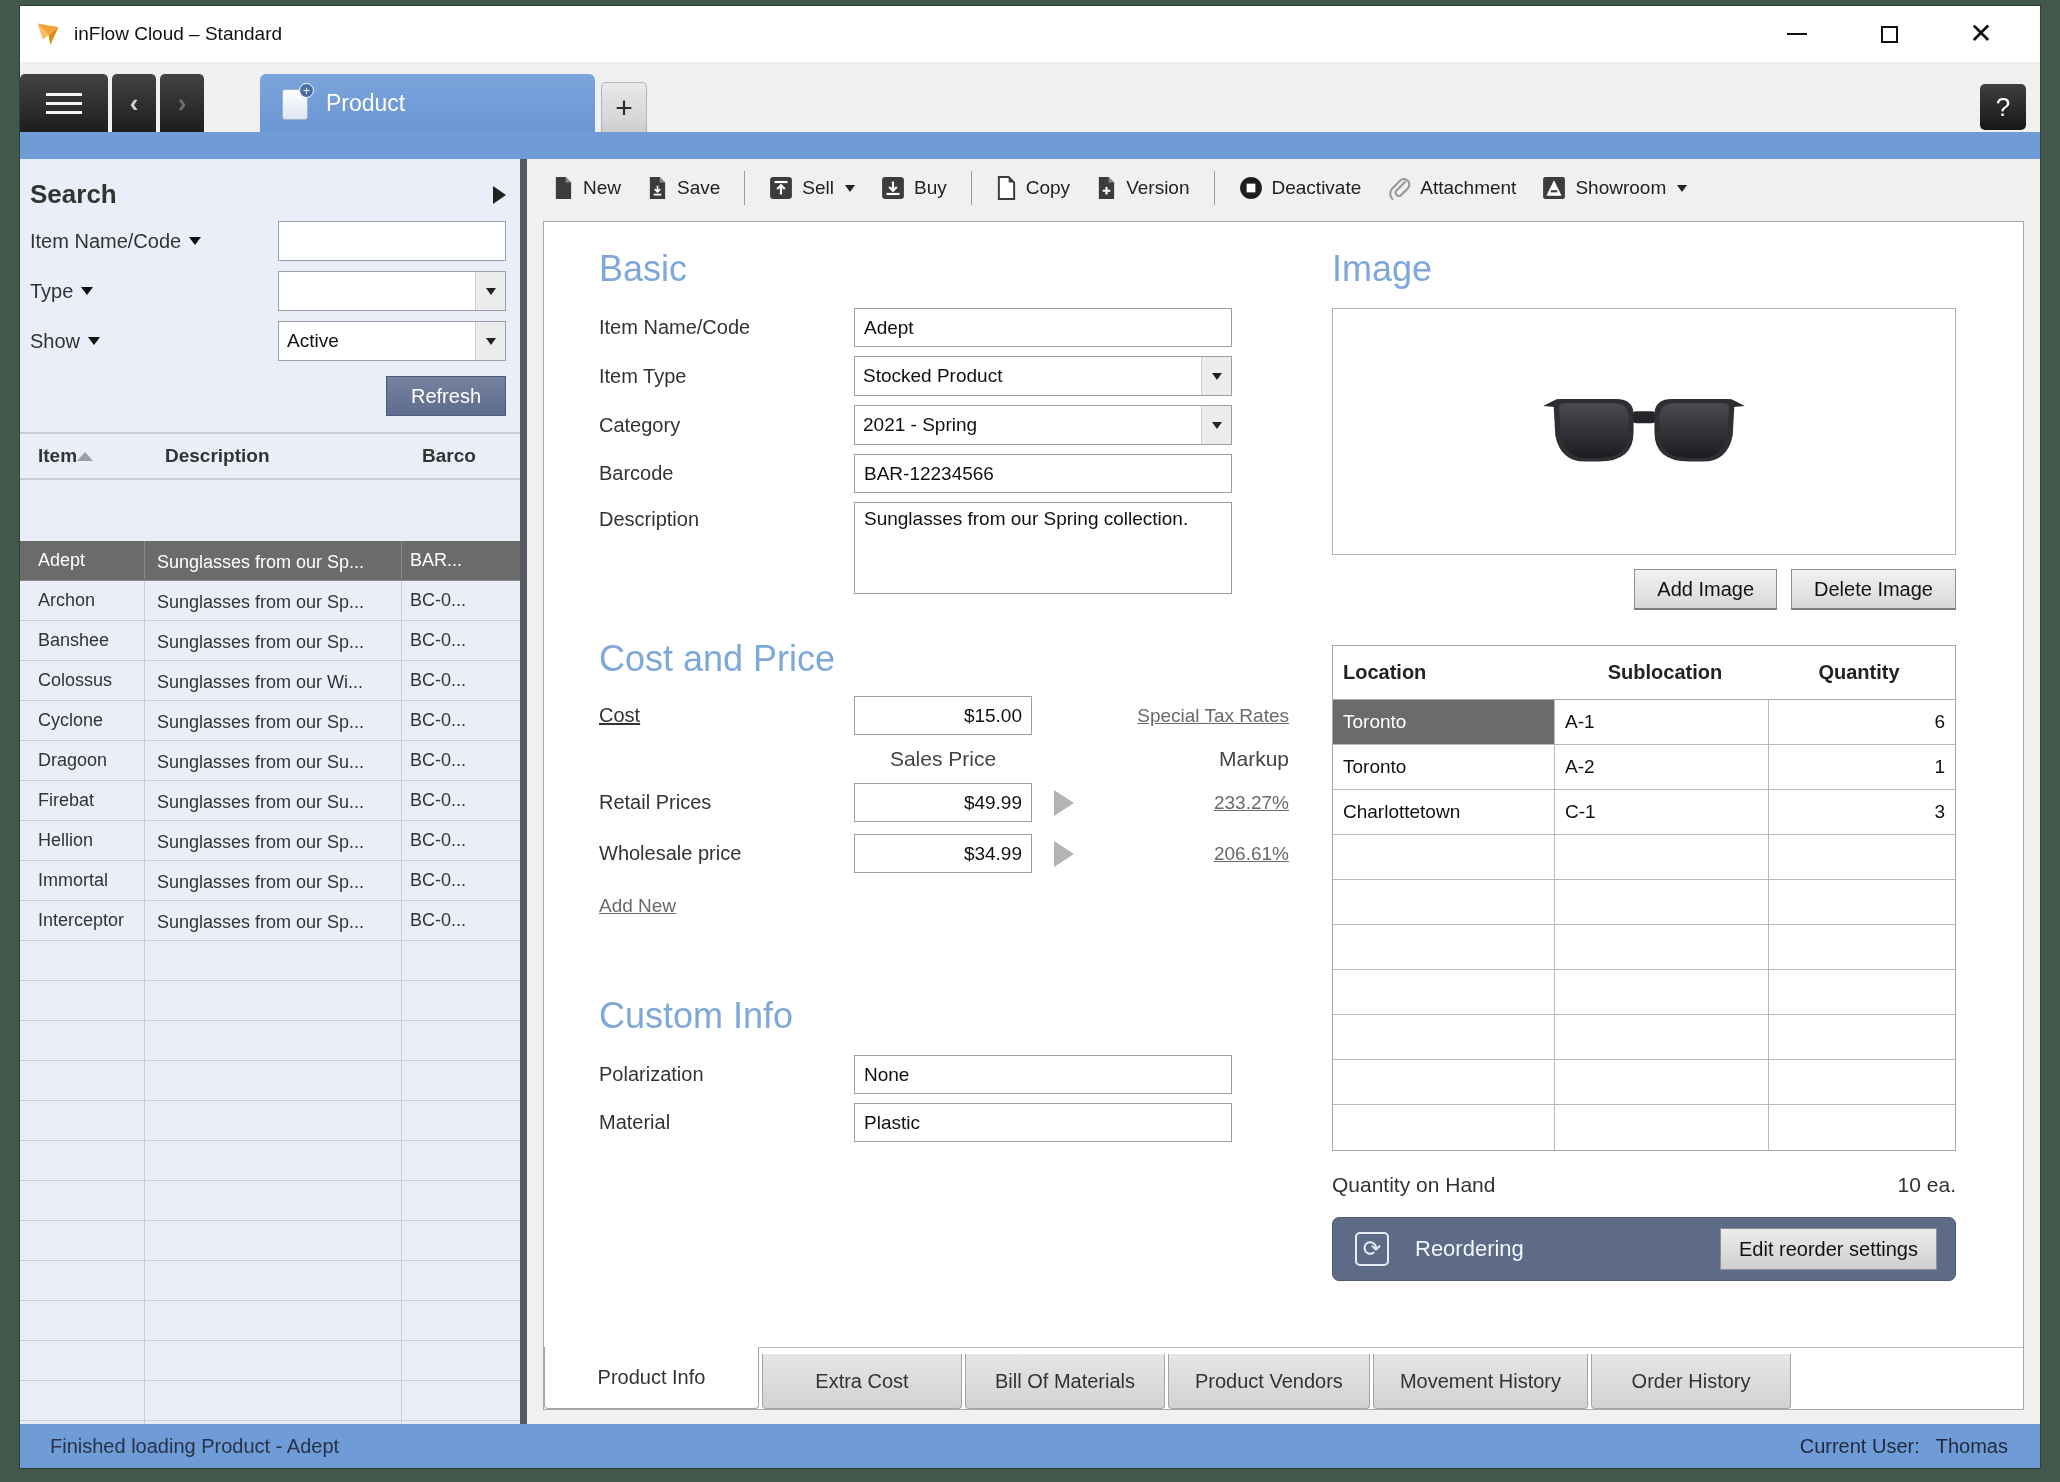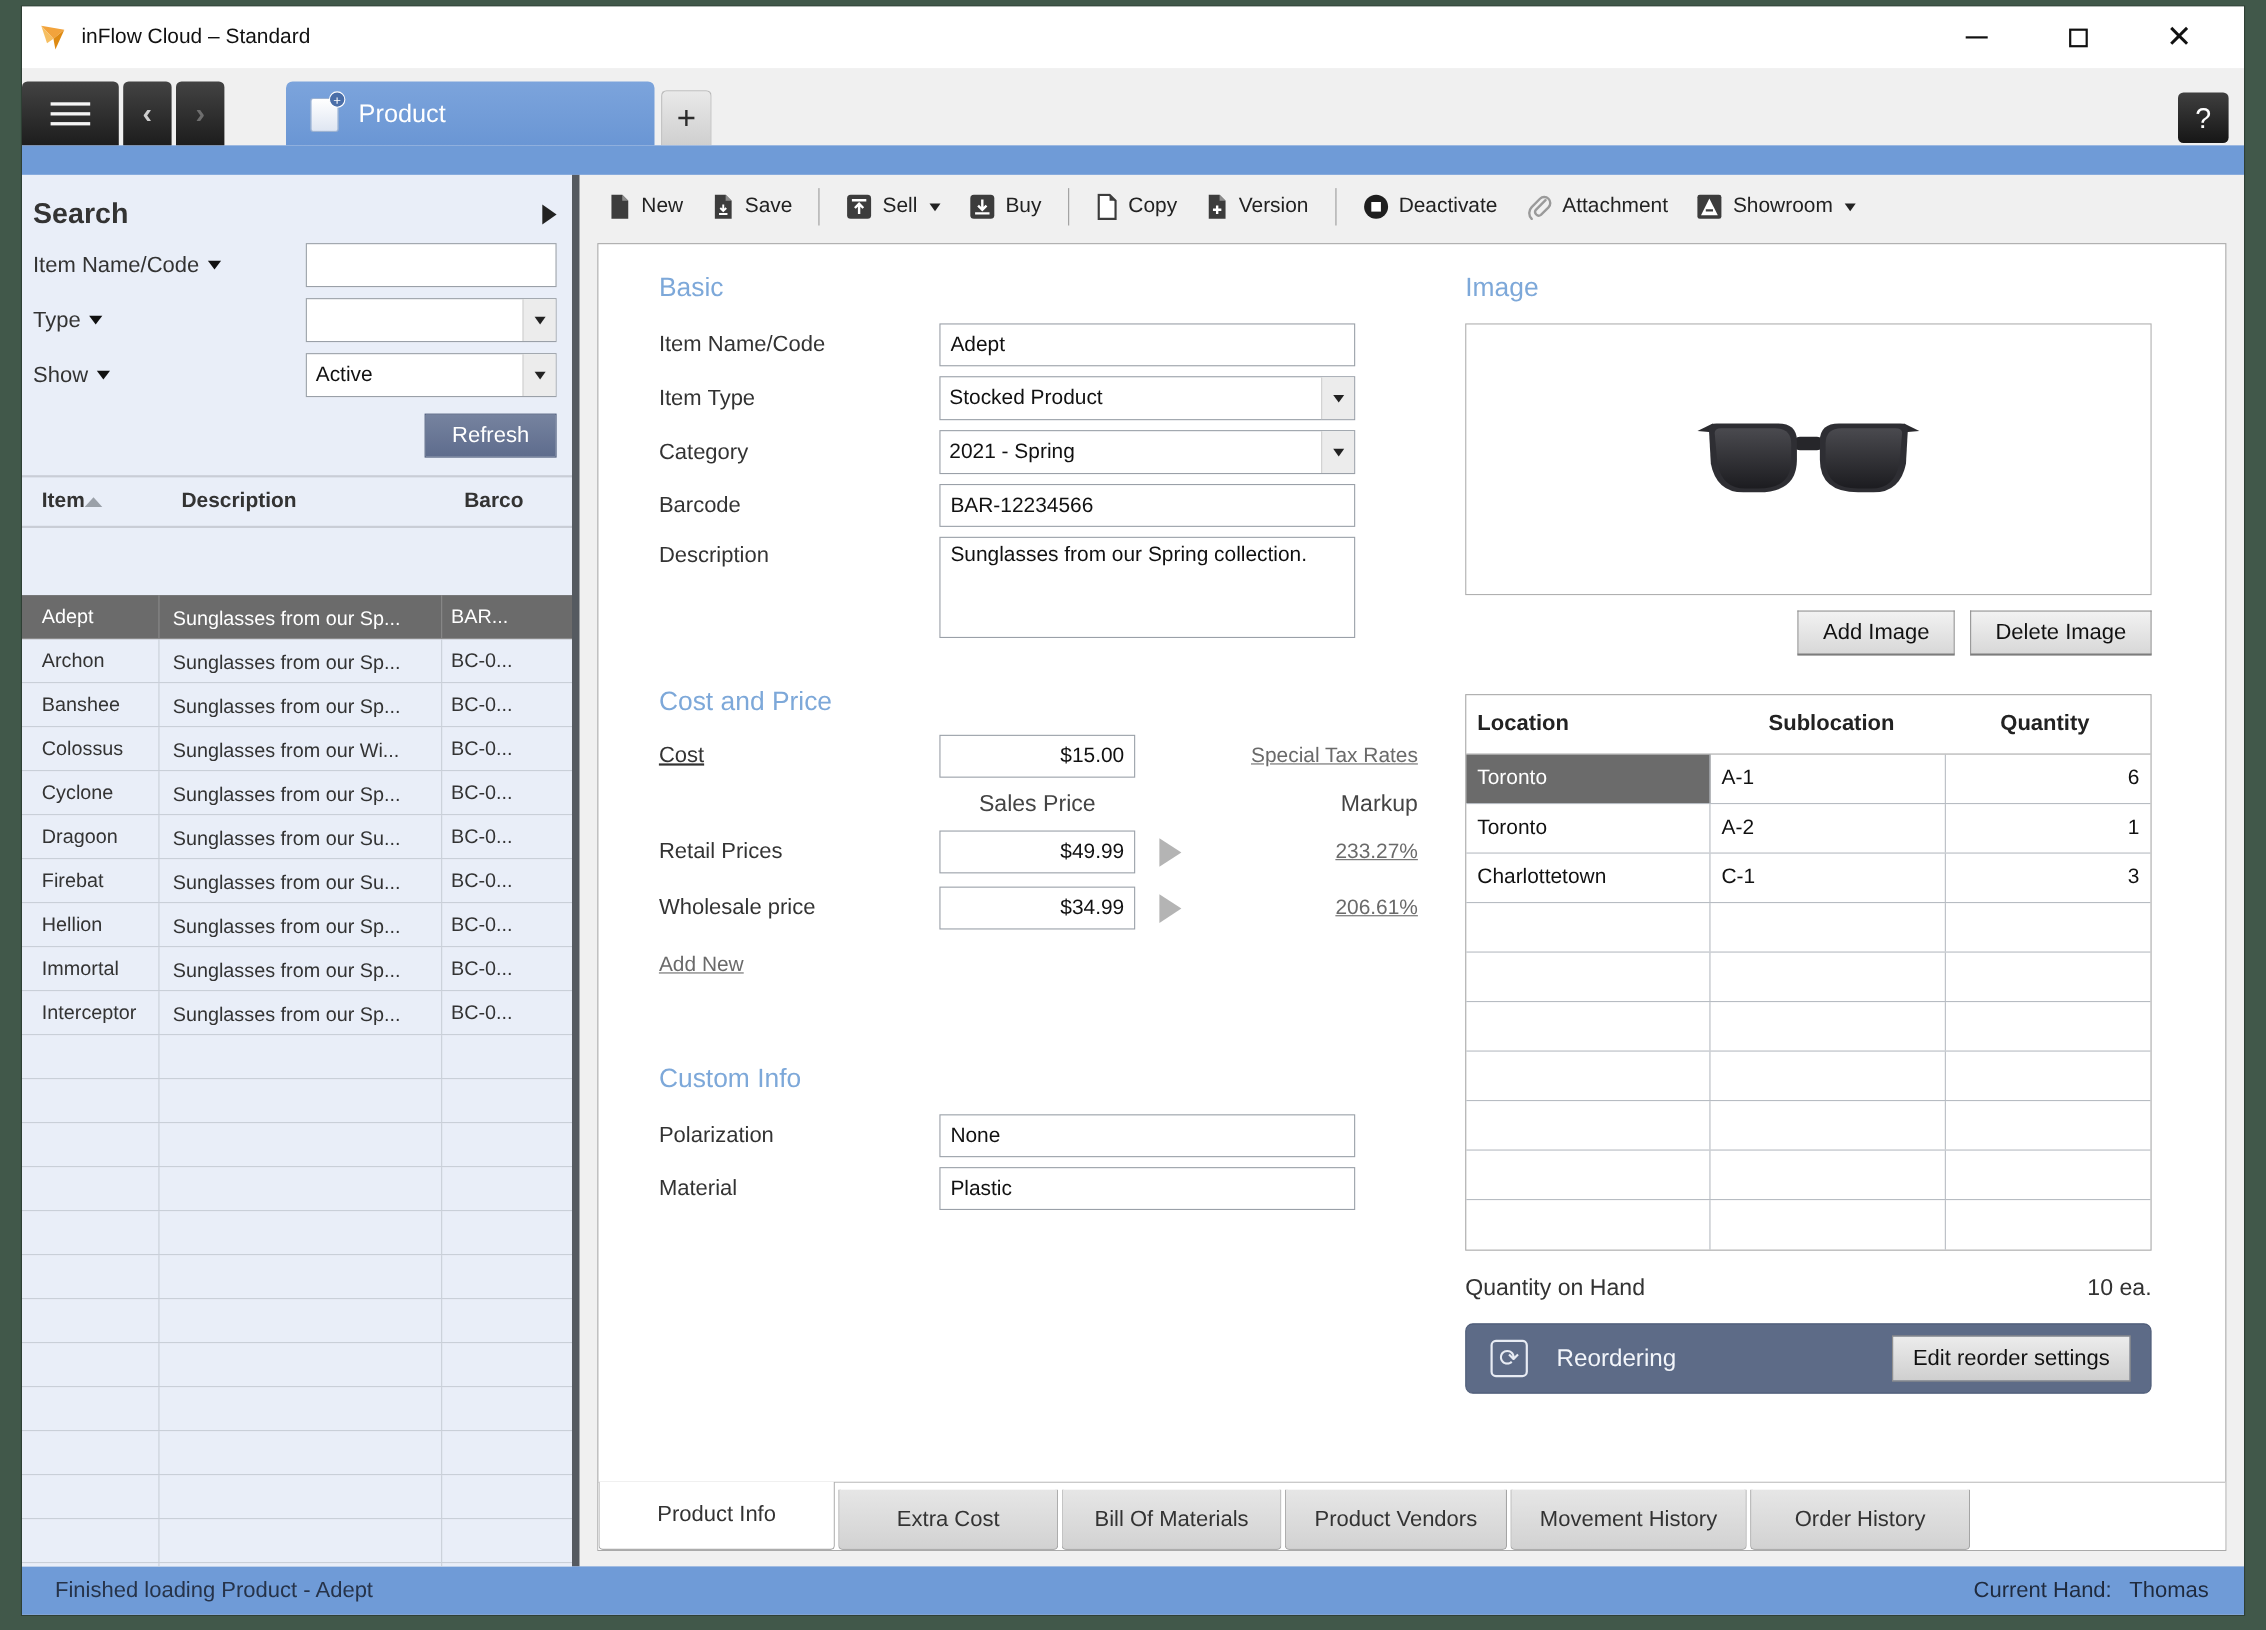--- a/index.html
+++ b/index.html
@@ -125,21 +125,21 @@
   .toolbar { height:58px; display:flex; align-items:center; padding-left:16px; gap:6px; flex:0 0 auto; }
   .tb-btn { display:flex; align-items:center; gap:9px; padding:8px 10px; font-size:19px; color:#222; cursor:pointer; border-radius:3px; }
   .tb-sep { width:1px; height:34px; background:#9b9b9b; margin:0 8px; }
   .tb-dd { width:0; height:0; border-top:7px solid #222; border-left:5px solid transparent; border-right:5px solid transparent; margin-left:2px; }
   .panel-wrap { flex:1; position:relative; padding:4px 16px 14px 16px; min-height:0; }
   .panel {
     position:relative; width:100%; height:100%;
     background:#ffffff; border:1px solid #a9a9a9;
   }
   
-  .sec-heading { font-size:24px; color:#7da8d9; }
+  .sec-heading { font-size:36px; color:#7da8d9; }
   
   .col-left { position:absolute; left:55px; top:26px; width:690px; }
   .form-grid { display:grid; grid-template-columns:255px 378px; row-gap:9px; margin-top:18px; align-items:center; }
   .f-label { font-size:20px; color:#333; }
   .f-label.top { align-self:start; padding-top:6px; }
   .form-input {
     height:39px; border:1px solid #9aa0a8; width:100%; font-size:19px; padding:0 9px;
     font-family:"Liberation Sans",sans-serif; color:#111; outline:none; background:#fff;
   }
   .form-area {
@@ -709,18 +709,18 @@
           </div>
 
         </div>
       </div>
     </div>
   </div>
 
   <div class="statusbar">
     <span>Finished loading Product - Adept</span>
     <span class="right">
-      <span>Current Hand:</span>
+      <span>Current User:</span>
       <span>Thomas</span>
     </span>
   </div>
 
 </div>
 
 </body></html>

